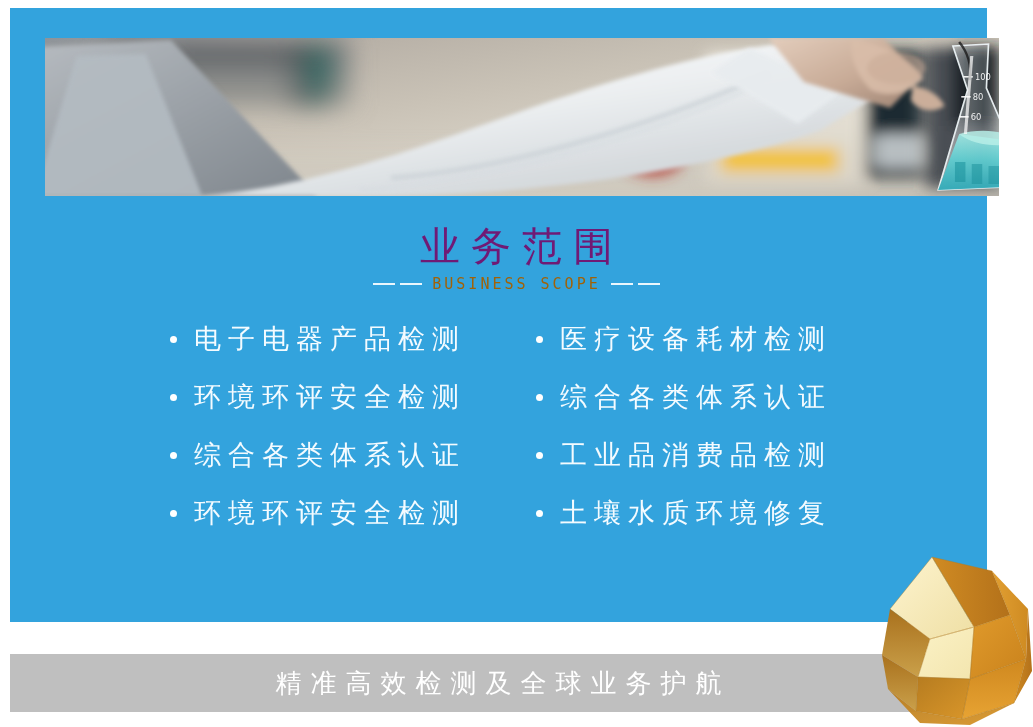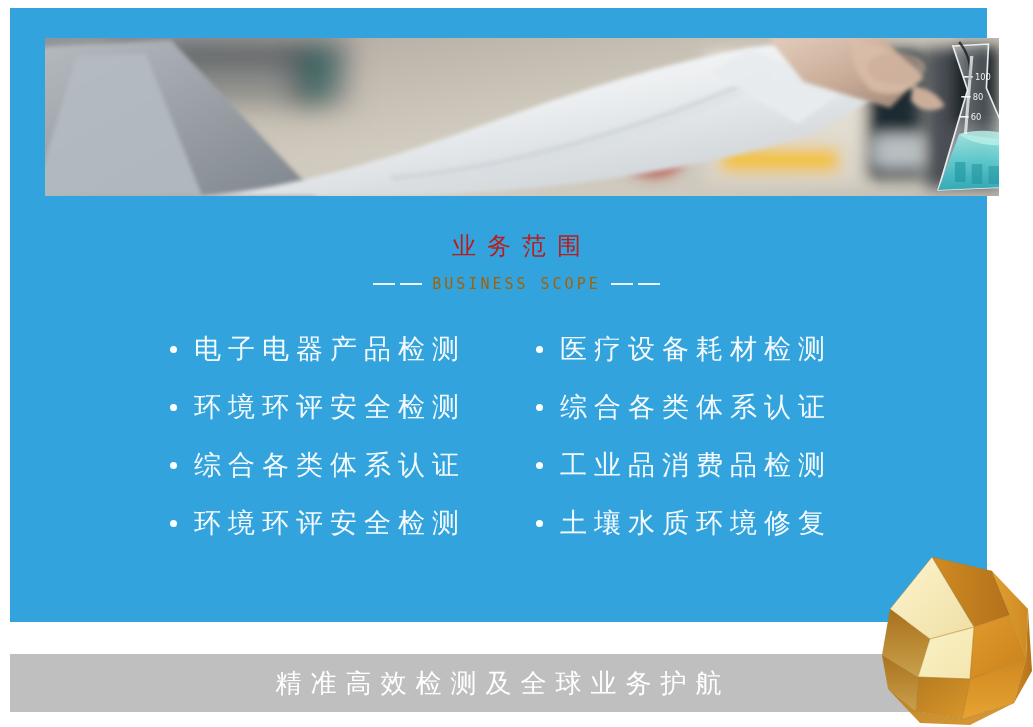--- a/index.html
+++ b/index.html
@@ -51,23 +51,23 @@
 
   
   .heading-block {
     position: absolute;
     left: 0;
     right: 0;
     top: 224px;
     text-align: center;
   }
   .section-title {
-    font-size: 24px;
+    font-size: 40px;
     line-height: 44px;
-    color: #b91c1c;
+    color: #701a75;
     letter-spacing: 11px;
     text-indent: 11px;
     font-weight: 400;
     font-family: "DejaVu Sans", "Liberation Sans", sans-serif;
   }
   .section-subtitle {
     margin-top: 6px;
     font-size: 15px;
     line-height: 20px;
     color: #a16207;
@@ -90,21 +90,21 @@
     background: #eaf6fd;
   }
   .subtitle-text {
     white-space: pre;
   }
 
   
   .scope-lists {
     position: absolute;
     left: 10px;
-    top: 320px;
+    top: 310px;
     width: 982px;
     display: flex;
     justify-content: center;
     gap: 70px;
   }
   .scope-col {
     display: flex;
     flex-direction: column;
     gap: 0;
   }

